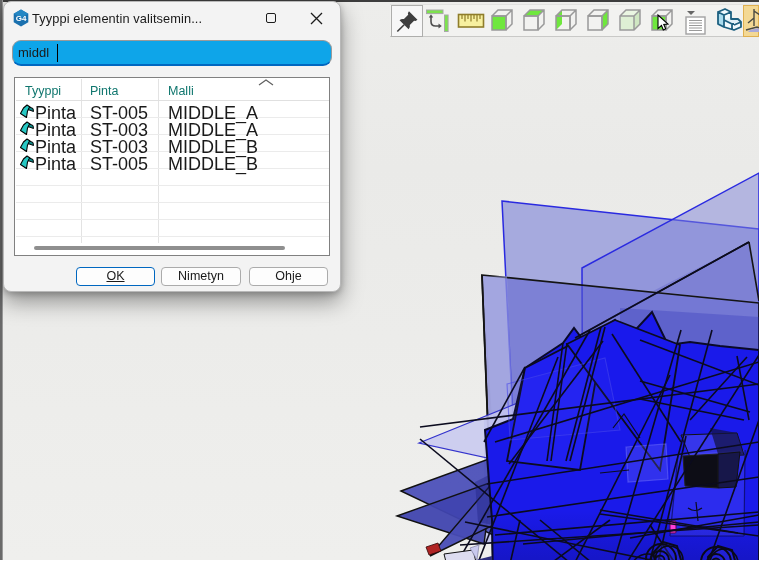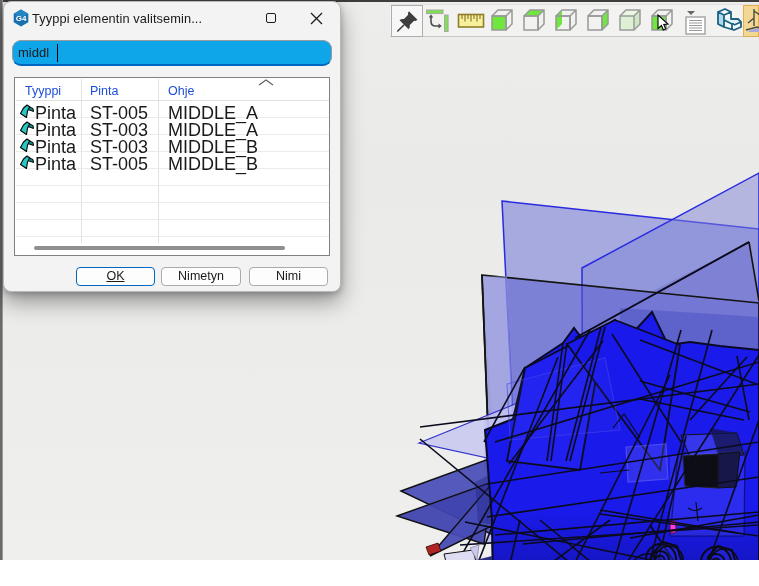--- a/index.html
+++ b/index.html
@@ -27,21 +27,21 @@
 #closex{position:absolute;left:306px;top:10px;width:13px;height:13px;}
 
 #inp{position:absolute;left:8px;top:38px;width:320px;height:26px;background:#0ea5e9;
   border:1px solid #9a9a9a;border-bottom:2.5px solid #0067c0;border-radius:9px;}
 #inp span{position:absolute;left:5px;top:4px;font-size:13px;color:#1a1a1a;}
 #caret{position:absolute;left:44px;top:3px;width:1.4px;height:18px;background:#000;}
 
 #tbl{position:absolute;left:10px;top:75px;width:316px;height:179px;background:#fff;border:1px solid #808080;}
 .vln{position:absolute;top:1px;width:1px;height:164px;background:#e3e3e3;}
 .hln{position:absolute;left:1px;width:313px;height:1px;background:#ebebeb;}
-.hcell{position:absolute;top:6px;font-size:12.5px;color:#1d4ed8;text-align:right;}
+.hcell{position:absolute;top:6px;font-size:12.5px;color:#0f766e;text-align:right;}
 .cell{position:absolute;font-size:18px;color:#1a1a1a;}
 .picon{position:absolute;left:3px;}
 
 #sbar{position:absolute;left:19px;top:168px;width:251px;height:4px;background:#8f8f8f;border-radius:2px;}
 
 .dbtn{position:absolute;top:265px;height:19px;background:#fdfdfd;border:1px solid #ababab;border-radius:4px;
   font-size:12.5px;color:#1a1a1a;text-align:center;line-height:17px;}
 #okbtn{left:72px;width:79px;border:1.6px solid #0067c0;line-height:16px;text-decoration:underline;}
 #btn2{left:157px;width:80px;}
 #btn3{left:245px;width:79px;}
@@ -292,21 +292,21 @@
       </div>
     <div id="tbl">
       <div class="vln" style="left:66px"></div>
       <div class="vln" style="left:143px"></div>
       <div class="hln" style="top:22px;background:#e0e0e0"></div>
       <svg id="sortarrow" width="16" height="8" viewBox="0 0 16 8" style="position:absolute;left:243px;top:1px">
           <path d="M1,6 L8,1 L15,6" fill="none" stroke="#606060" stroke-width="1.2"></path>
         </svg>
       <div class="hcell" style="left:10px">Tyyppi</div>
       <div class="hcell" style="left:75px">Pinta</div>
-      <div class="hcell" style="left:153px">Ohje</div>
+      <div class="hcell" style="left:153px">Malli</div>
       <div class="hln" style="top:39px"></div>
       <div class="hln" style="top:56px"></div>
       <div class="hln" style="top:73px"></div>
       <div class="hln" style="top:90px"></div>
       <div class="hln" style="top:107px"></div>
       <div class="hln" style="top:124px"></div>
       <div class="hln" style="top:141px"></div>
       <div class="hln" style="top:158px"></div>
       <div class="cell" style="left:20px;top:25px">Pinta</div>
       <div class="cell" style="left:75px;top:25px">ST-005</div>
@@ -333,15 +333,15 @@
           <path d="M11.5,3 L15,4.5 L15.5,7.5 L12,6.2 L10.2,5.8 Z" fill="#0d8a88" stroke="#000" stroke-width="1" stroke-linejoin="round"></path>
         </svg>
       <svg class="picon" style="top:77px" width="16" height="14" viewBox="0 0 16 14">
           <path d="M9,1 L12,3 L9.5,7 L8.5,13.5 L2.5,9.5 L5.5,4 Z" fill="#27c8c4" stroke="#000" stroke-width="1.1" stroke-linejoin="round"></path>
           <path d="M11.5,3 L15,4.5 L15.5,7.5 L12,6.2 L10.2,5.8 Z" fill="#0d8a88" stroke="#000" stroke-width="1" stroke-linejoin="round"></path>
         </svg>
       <div id="sbar"></div>
     </div>
     <div class="dbtn" id="okbtn">OK</div>
     <div class="dbtn" id="btn2">Nimetyn</div>
-    <div class="dbtn" id="btn3">Nimi</div>
+    <div class="dbtn" id="btn3">Ohje</div>
   </div>
 </div>
 
 </body></html>

